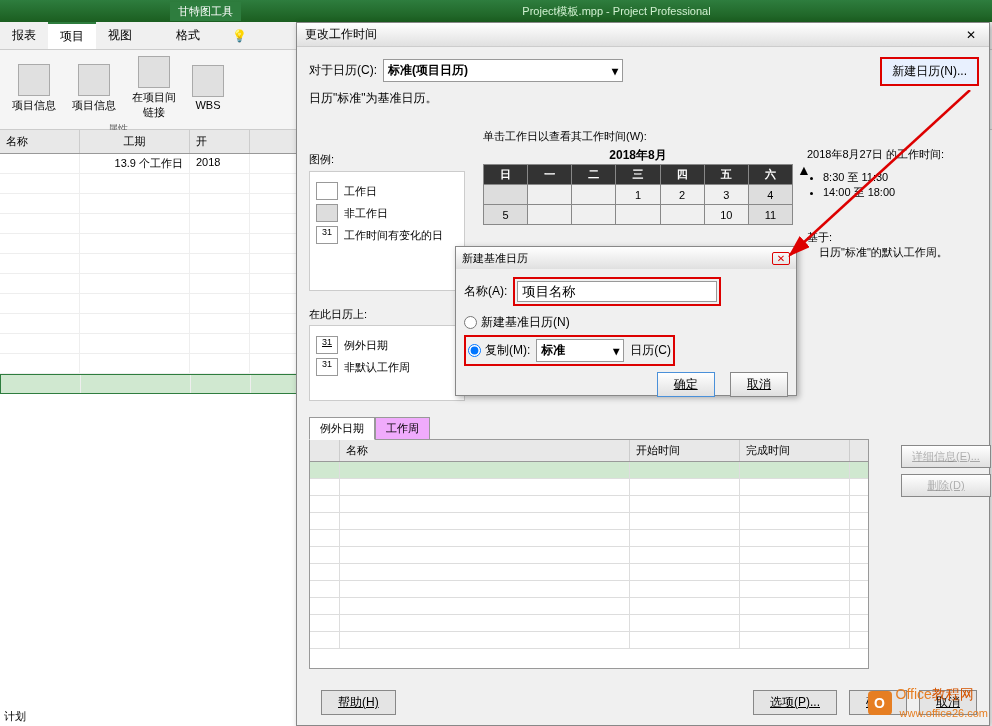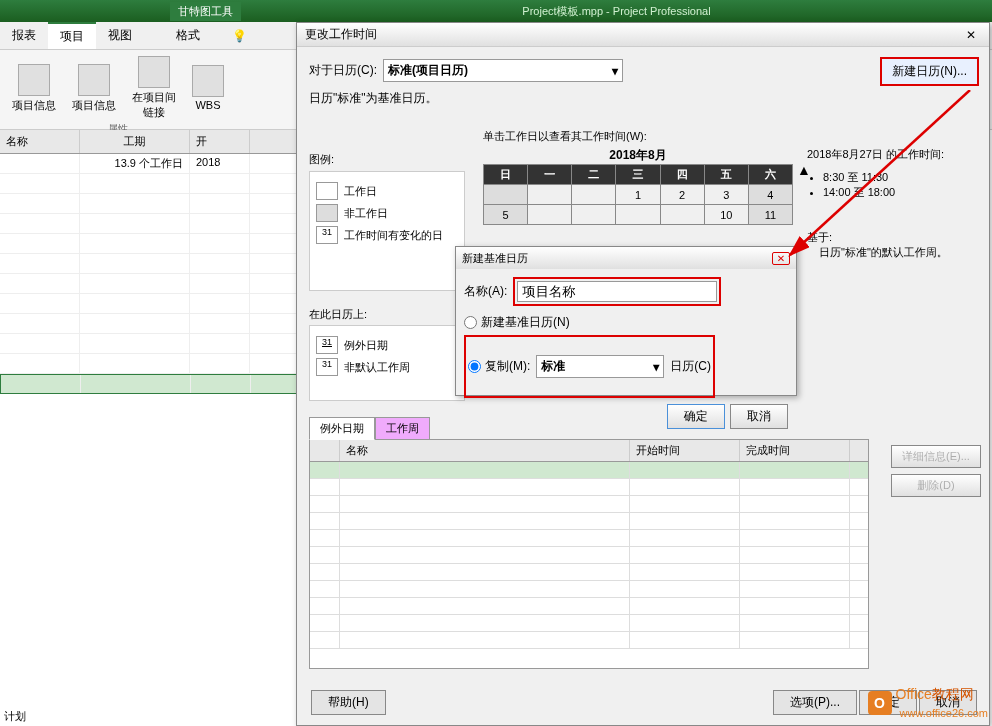--- a/index.html
+++ b/index.html
@@ -65,21 +65,21 @@
     .work-times .based-on { margin-top: 30px; }
     
     .inner-dialog { position: absolute; left: 455px; top: 246px; width: 342px; height: 150px; background: #f0f0f0; border: 1px solid #888; box-shadow: 2px 2px 6px rgba(0,0,0,0.3); z-index: 10; }
     .inner-title { background: linear-gradient(#fff, #e0e0e0); height: 22px; display: flex; align-items: center; padding: 0 6px; font-size: 11px; }
     .inner-close { margin-left: auto; color: #d00; border: 1px solid #d00; border-radius: 2px; width: 18px; text-align: center; cursor: pointer; font-size: 10px; }
     .inner-body { padding: 8px; }
     .text-input { border: 1px solid #999; padding: 2px 4px; width: 200px; }
     .red-border { border: 2px solid #d00; padding: 2px; }
     .radio-row { margin: 4px 0; display: flex; align-items: center; }
     .radio-row input { margin-right: 4px; }
-    .btn { padding: 3px 16px; background: linear-gradient(#fff, #e0e0e0); border: 1px solid #888; cursor: pointer; font-size: 12px; margin-left: 2px; }
+    .btn { padding: 3px 16px; background: linear-gradient(#fff, #e0e0e0); border: 1px solid #888; cursor: pointer; font-size: 12px; margin-left: 12px; text-decoration: underline; }
     .btn.primary { border: 1px solid #4a90d9; }
     .btn-row { text-align: right; margin-top: 6px; }
     
     .bottom-tabs { position: absolute; left: 12px; top: 370px; width: 670px; }
     .tab-headers { display: flex; }
     .tab-h { padding: 3px 10px; border: 1px solid #999; background: #f0abfc; font-size: 11px; cursor: pointer; }
     .tab-h.active { background: #fff; border-bottom: 1px solid #fff; }
     .tab-grid { border: 1px solid #999; background: #fff; height: 230px; margin-top: -1px; width: 560px; display: flex; flex-direction: column; }
     .grid-header { display: flex; background: #e8e8e8; border-bottom: 1px solid #999; font-size: 11px; }
     .grid-header div { padding: 3px 6px; border-right: 1px solid #ccc; }
@@ -416,21 +416,21 @@
       <span class="red-border"><input type="text" class="text-input" value="项目名称" style=""></span>
     </div>
     <div class="radio-row">
       <input type="radio" name="r" style="">
       <label>新建基准日历(N)</label>
     </div>
     <div class="red-border" style="display:inline-block">
       <div class="radio-row" style="margin:0">
         <input type="radio" name="r" checked="" style="">
         <label>复制(M):</label>
-        <div class="combo" style="width:128px;margin:16px 6px">
+        <div class="combo" style="width:88px;margin:0 6px">
           <span>标准</span>
         </div>
         <label>日历(C)</label>
       </div>
     </div>
     <div class="btn-row">
       <button class="btn primary">确定</button>
       <button class="btn">取消</button>
     </div>
   </div>

